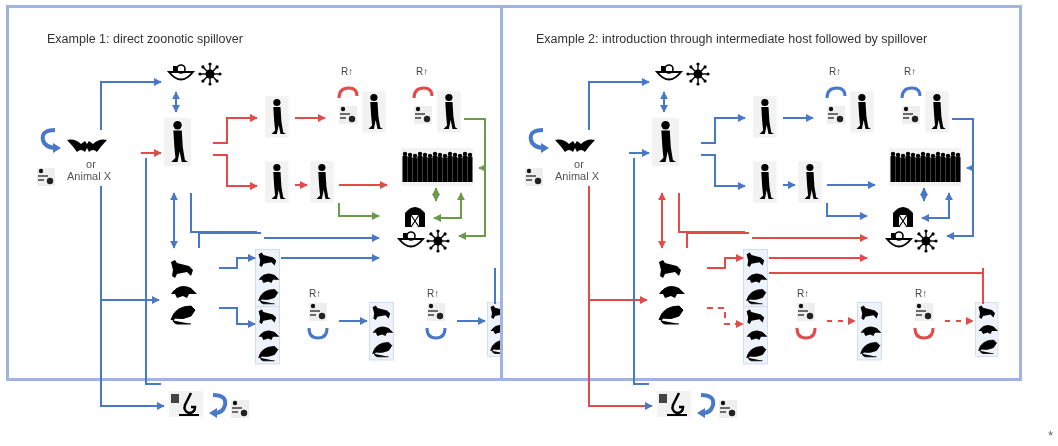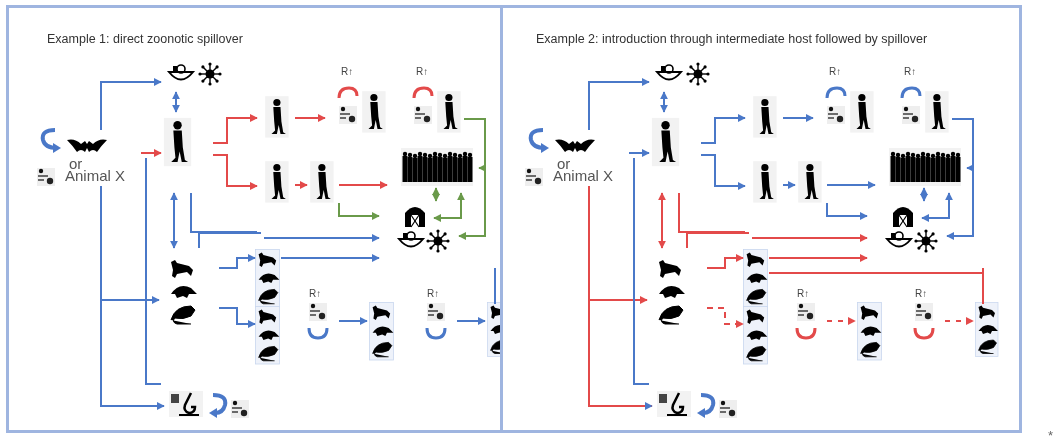--- a/index.html
+++ b/index.html
@@ -1,24 +1,24 @@
 <!DOCTYPE html>
 <html><head>
 <meta charset="utf-8">
 <style>
   html,body{margin:0;padding:0;background:#fff;}
   body{width:1058px;height:446px;position:relative;overflow:hidden;font-family:"Liberation Sans",sans-serif;}
-  .panel{position:absolute;top:5px;height:428px;border:3px solid #9fb5e0;box-sizing:border-box;background:#fff;}
+  .panel{position:absolute;top:5px;height:376px;border:3px solid #9fb5e0;box-sizing:border-box;background:#fff;}
   #p1{left:6px;width:523px;}
   #p2{left:500px;width:522px;}
   .title{position:absolute;top:24px;font-size:12.5px;color:#333;}
   #p1 .title{left:38px;}
   #p2 .title{left:33px;}
   svg.layer{position:absolute;left:0;top:0;}
-  .lbl{position:absolute;font-size:15px;color:#555;line-height:12px;}
+  .lbl{position:absolute;font-size:11px;color:#555;text-align:center;line-height:12px;}
   .rlabel{position:absolute;font-size:10px;color:#444;}
   .asterisk{position:absolute;left:1048px;top:428px;font-size:13px;color:#666;}
 </style>
 </head>
 <body>
 
 <div class="panel" id="p1">
   <div class="title">Example 1: direct zoonotic spillover</div>
 <svg class="layer" width="522" height="428">
       <defs>

